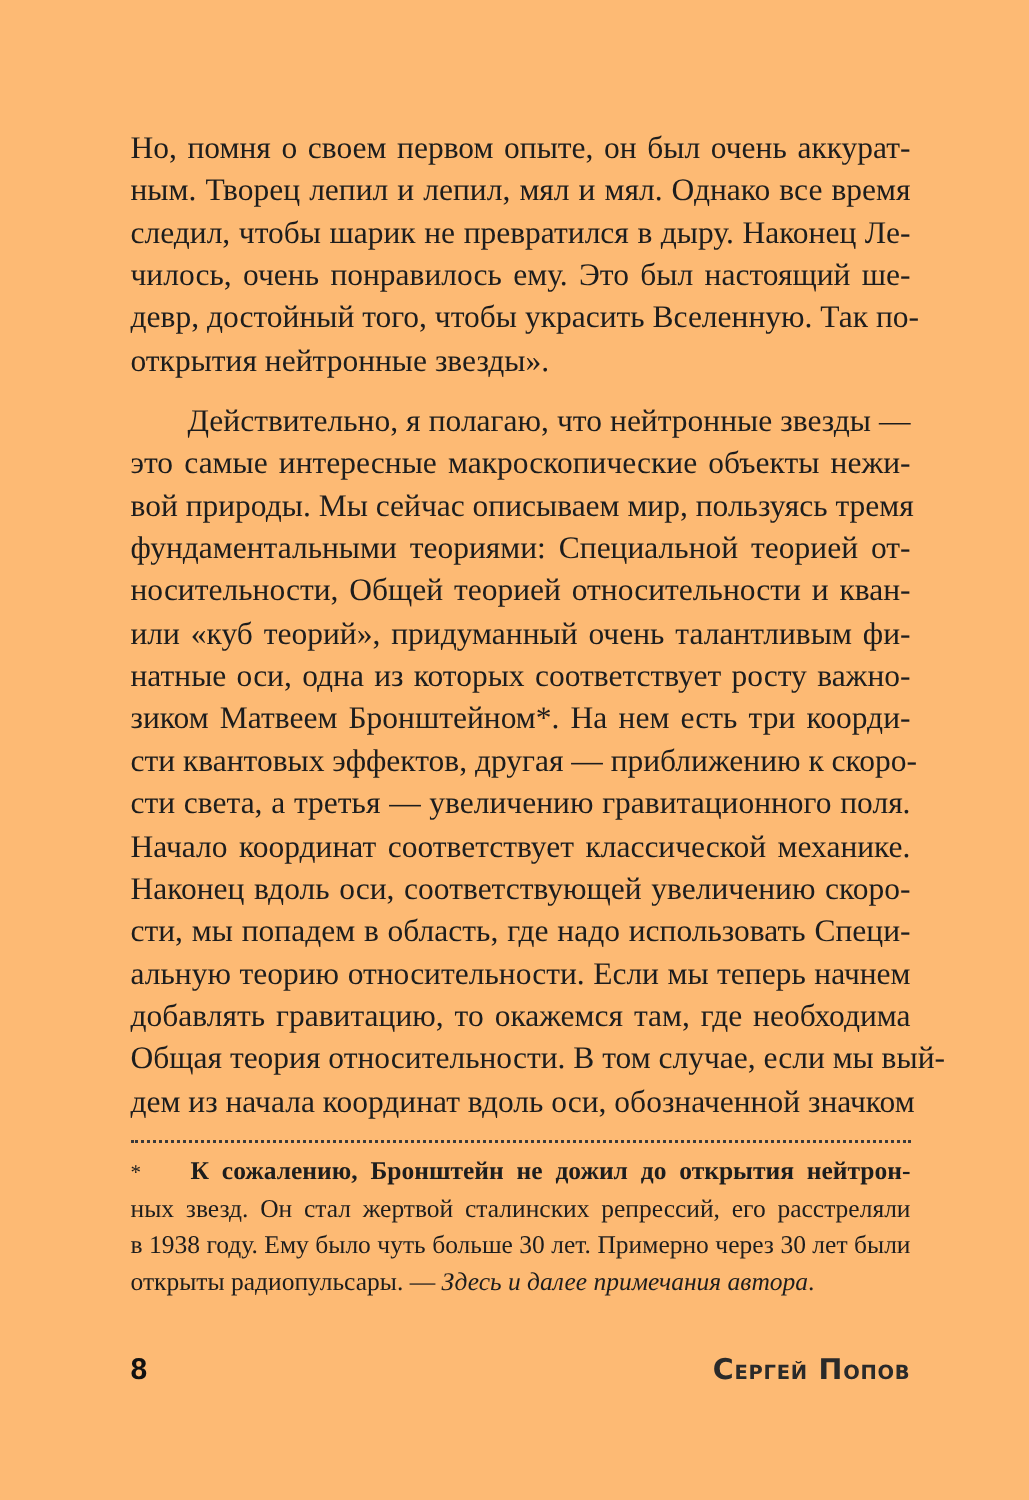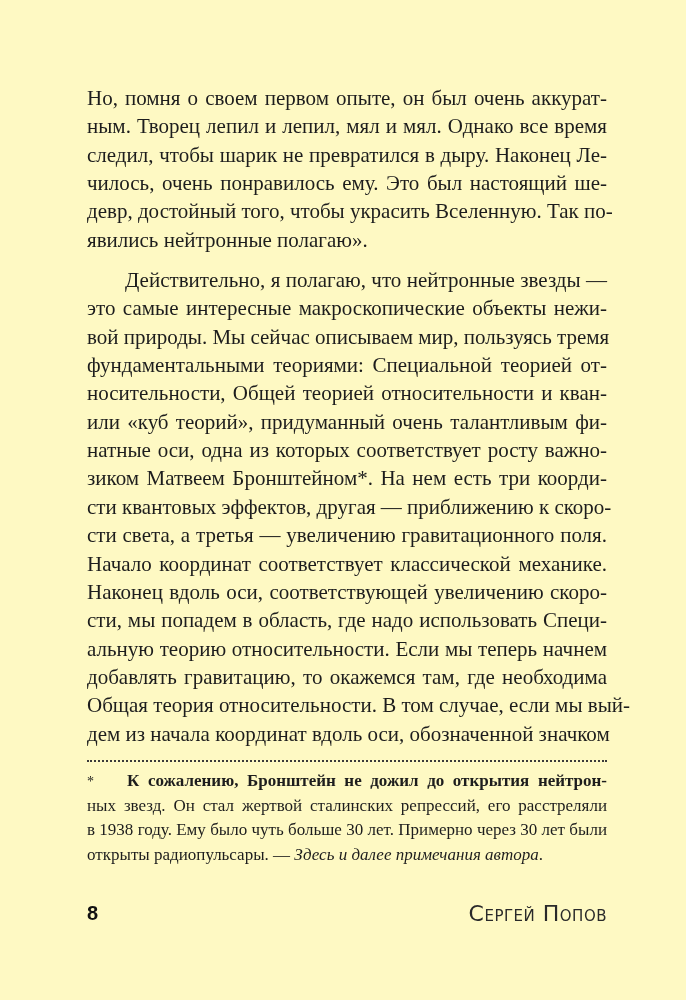--- a/index.html
+++ b/index.html
@@ -11,21 +11,21 @@
     width: 686px;
     height: 1000px;
     position: relative;
     overflow: hidden;
     color: #1a1a1a;
   }
   .page {
     position: absolute;
     left: 0; top: 0;
     width: 686px; height: 1000px;
-    background: #fef9c3;
+    background: #fdba74;
   }
   .body-text {
     position: absolute;
     left: 87px;
     top: 84px;
     width: 520px;
     font-family: "Liberation Serif", "DejaVu Serif", serif;
     font-size: 21px;
     line-height: 28.35px;
     color: #1d1d1d;
@@ -97,38 +97,39 @@
     align-items: center;
   }
   .page-number {
     font-family: "Liberation Sans", "DejaVu Sans", sans-serif;
     font-weight: bold;
     font-size: 20px;
     color: #111111;
   }
   .running-author {
     font-family: "DejaVu Sans", "Liberation Sans", sans-serif;
-    font-size: 22px;
+    font-size: 19px;
     font-variant: small-caps;
     letter-spacing: 0.5px;
     color: #2a2a2a;
+    font-weight: bold;
   }
 </style>
 </head>
 <body>
 
 <div class="page">
 
   <div class="body-text">
     <span class="line">Но, помня о своем первом опыте, он был очень аккурат-</span>
     <span class="line">ным. Творец лепил и лепил, мял и мял. Однако все время</span>
     <span class="line">следил, чтобы шарик не превратился в дыру. Наконец Ле-</span>
     <span class="line">чилось, очень понравилось ему. Это был настоящий ше-</span>
     <span class="line">девр, достойный того, чтобы украсить Вселенную. Так по-</span>
-    <span class="line last">явились нейтронные полагаю».</span>
+    <span class="line last">открытия нейтронные звезды».</span>
     <span class="line indent">Действительно, я полагаю, что нейтронные звезды —</span>
     <span class="line">это самые интересные макроскопические объекты нежи-</span>
     <span class="line">вой природы. Мы сейчас описываем мир, пользуясь тремя</span>
     <span class="line">фундаментальными теориями: Специальной теорией от-</span>
     <span class="line">носительности, Общей теорией относительности и кван-</span>
     <span class="line">или «куб теорий», придуманный очень талантливым фи-</span>
     <span class="line">натные оси, одна из которых соответствует росту важно-</span>
     <span class="line">зиком Матвеем Бронштейном*. На нем есть три коорди-</span>
     <span class="line">сти квантовых эффектов, другая — приближению к скоро-</span>
     <span class="line">сти света, а третья — увеличению гравитационного поля.</span>

